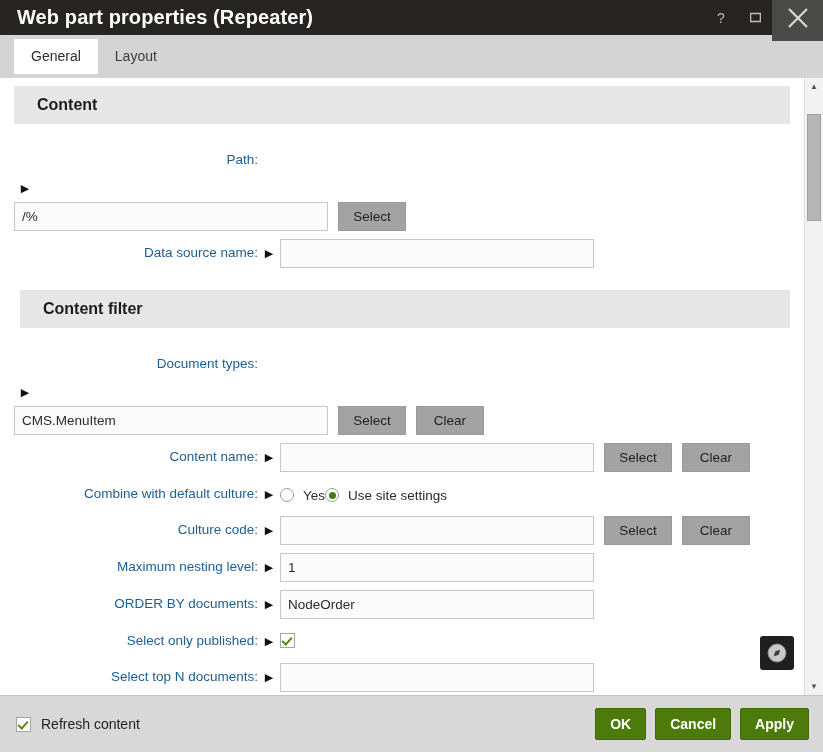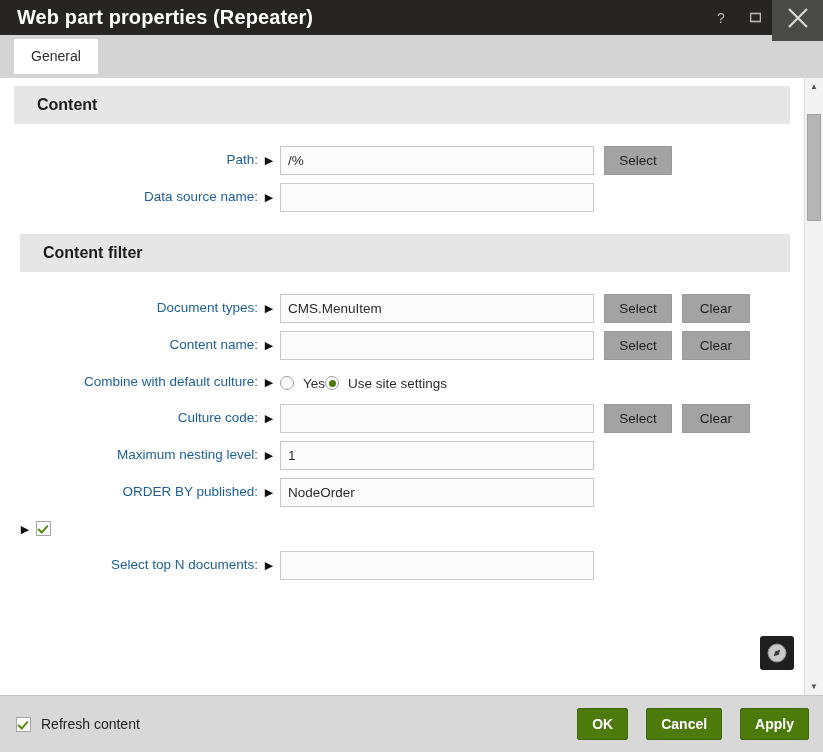--- a/index.html
+++ b/index.html
@@ -119,21 +119,21 @@
   }
   .section-head.second { margin-top: 22px; margin-left: 20px; }
 
   .field-row {
     display: flex;
     align-items: flex-start;
     margin-top: 14px;
     padding-left: 14px;
     box-sizing: border-box;
   }
-  .field-row.first { margin-top: 22px; }
+  .field-row.first { margin-top: 22px; flex-direction: column; }
   .field-row.tight { margin-top: 8px; }
 
   .field-label {
     width: 244px;
     text-align: right;
     font-size: 13.5px;
     color: #1b5e96;
     line-height: 28px;
     padding-right: 0;
     white-space: nowrap;
@@ -332,21 +332,21 @@
     transform: rotate(42deg);
   }
   .footer-cbox-label {
     margin-left: 10px;
     font-size: 14px;
     color: #222222;
   }
   .footer-right {
     margin-left: auto;
     display: flex;
-    gap: 18px;
+    gap: 9px;
   }
   .btn-green {
     height: 32px;
     min-width: 48px;
     padding: 0 14px;
     background: #4c7a0b;
     border: 1px solid #40670a;
     border-radius: 2px;
     color: #ffffff;
     font-family: "Liberation Sans", sans-serif;
@@ -373,20 +373,21 @@
       <div class="tb-btn close">
         <svg width="26" height="26" viewBox="0 0 26 26">
             <path d="M4 4 L22 22 M22 4 L4 22" stroke="#d8d8d8" stroke-width="2.2" fill="none"></path>
           </svg>
       </div>
     </div>
   </div>
 
   <div class="tabstrip">
     <div class="tab active">General</div>
+    <div class="tab">Layout</div>
   </div>
 
   <div class="bodywrap">
     <div class="scrollcontent">
 
       <div class="section-head">Content</div>
 
       <div class="field-row first">
         <div class="field-label">Path:</div>
         <div class="caret">▶</div>
@@ -453,28 +454,29 @@
 
       <div class="field-row tight">
         <div class="field-label">Maximum nesting level:</div>
         <div class="caret">▶</div>
         <div class="field-ctl">
           <input class="txt" type="text" value="1" style="">
         </div>
       </div>
 
       <div class="field-row tight">
-        <div class="field-label">ORDER BY published:</div>
+        <div class="field-label">ORDER BY documents:</div>
         <div class="caret">▶</div>
         <div class="field-ctl">
           <input class="txt" type="text" value="NodeOrder" style="">
         </div>
       </div>
 
       <div class="field-row tight">
+        <div class="field-label">Select only published:</div>
         <div class="caret">▶</div>
         <div class="field-ctl">
           <span class="cbox checked"></span>
         </div>
       </div>
 
       <div class="field-row tight">
         <div class="field-label">Select top N documents:</div>
         <div class="caret">▶</div>
         <div class="field-ctl">

